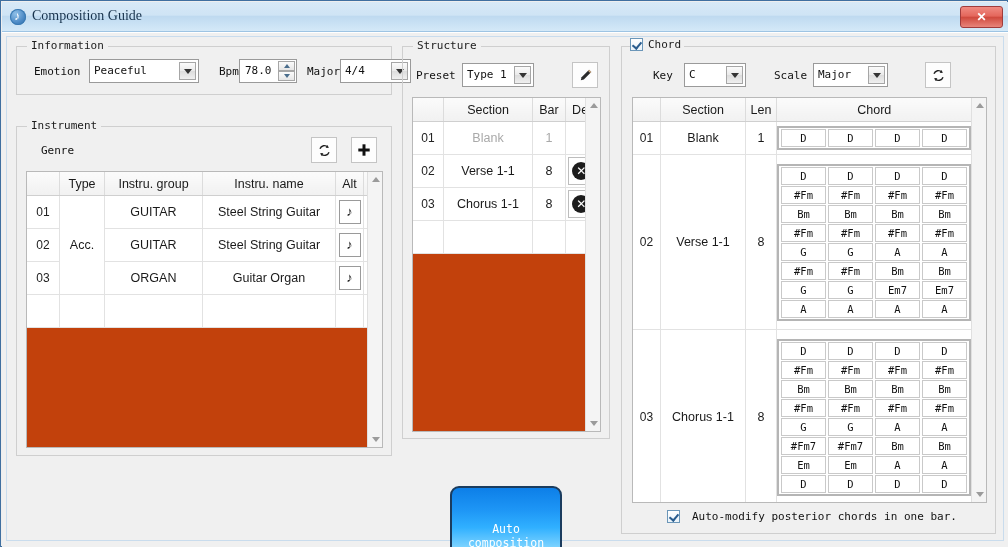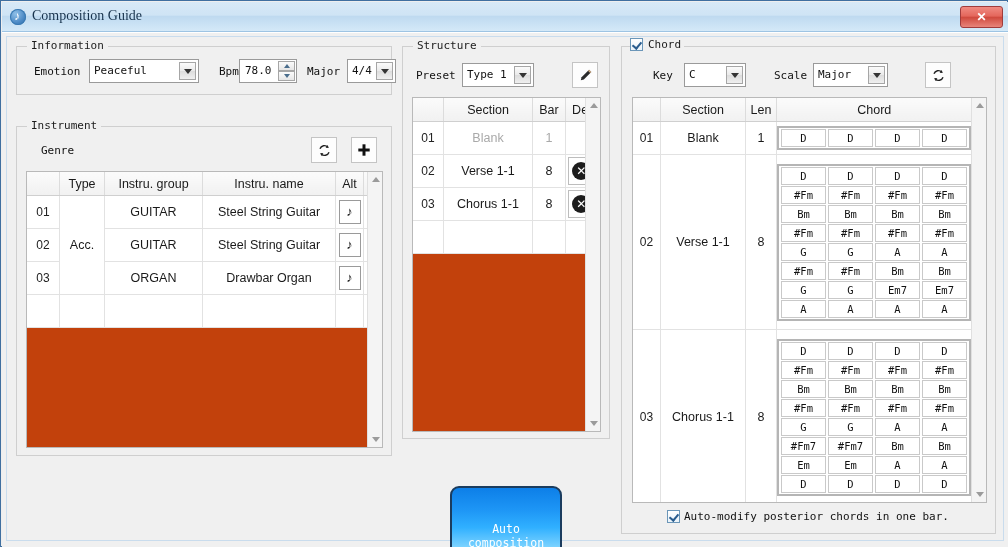--- a/index.html
+++ b/index.html
@@ -383,21 +383,21 @@
     border-width: 0 2px 2px 0;
     transform: rotate(40deg);
   }
   .footer-chk {
     position: absolute;
     font-family: "DejaVu Sans Mono", monospace;
     font-size: 11px;
     color: #111;
     display: flex;
     align-items: flex-end;
-    gap: 4px;
+    gap: 12px;
     white-space: nowrap;
   }
   .muted { color: #a9a9a9; }
 </style>
 </head>
 <body>
 
 <div class="window">
 
   <div class="titlebar">
@@ -419,21 +419,21 @@
         </div>
 
         <div class="lbl" style="left:202px; top:18px;">Bpm</div>
         <div class="spin" style="left:222px; top:12px; width:58px; height:24px;">
           <div class="val">78.0</div>
           <div class="up"></div>
           <div class="dn"></div>
         </div>
 
         <div class="lbl" style="left:290px; top:18px;">Major</div>
-        <div class="combo" style="left:330px; top:12px; width:49px; height:24px;">
+        <div class="combo" style="left:323px; top:12px; width:71px; height:24px;">
           <div class="val">4/4</div>
           <div class="arrow"></div>
         </div>
       </div>
 
       <div class="group" style="left:9px; top:72px; width:376px; height:330px;margin-top:17px;">
         <div class="legend">Instrument</div>
 
         <div class="lbl" style="left:24px; top:17px;">Genre</div>
 
@@ -476,21 +476,21 @@
               <tr>
                 <td class="rowhdr">02</td>
                 <td>GUITAR</td>
                 <td>Steel String Guitar</td>
                 <td><span class="notebtn">♪</span></td>
                 <td></td>
               </tr>
               <tr>
                 <td class="rowhdr">03</td>
                 <td>ORGAN</td>
-                <td>Drawbar Organ</td>
+                <td>Guitar Organ</td>
                 <td><span class="notebtn">♪</span></td>
                 <td></td>
               </tr>
               <tr>
                 <td class="rowhdr" style="height:12px"></td>
                 <td></td>
                   <td></td>
                 <td></td>
                   <td></td>
                   <td></td>

